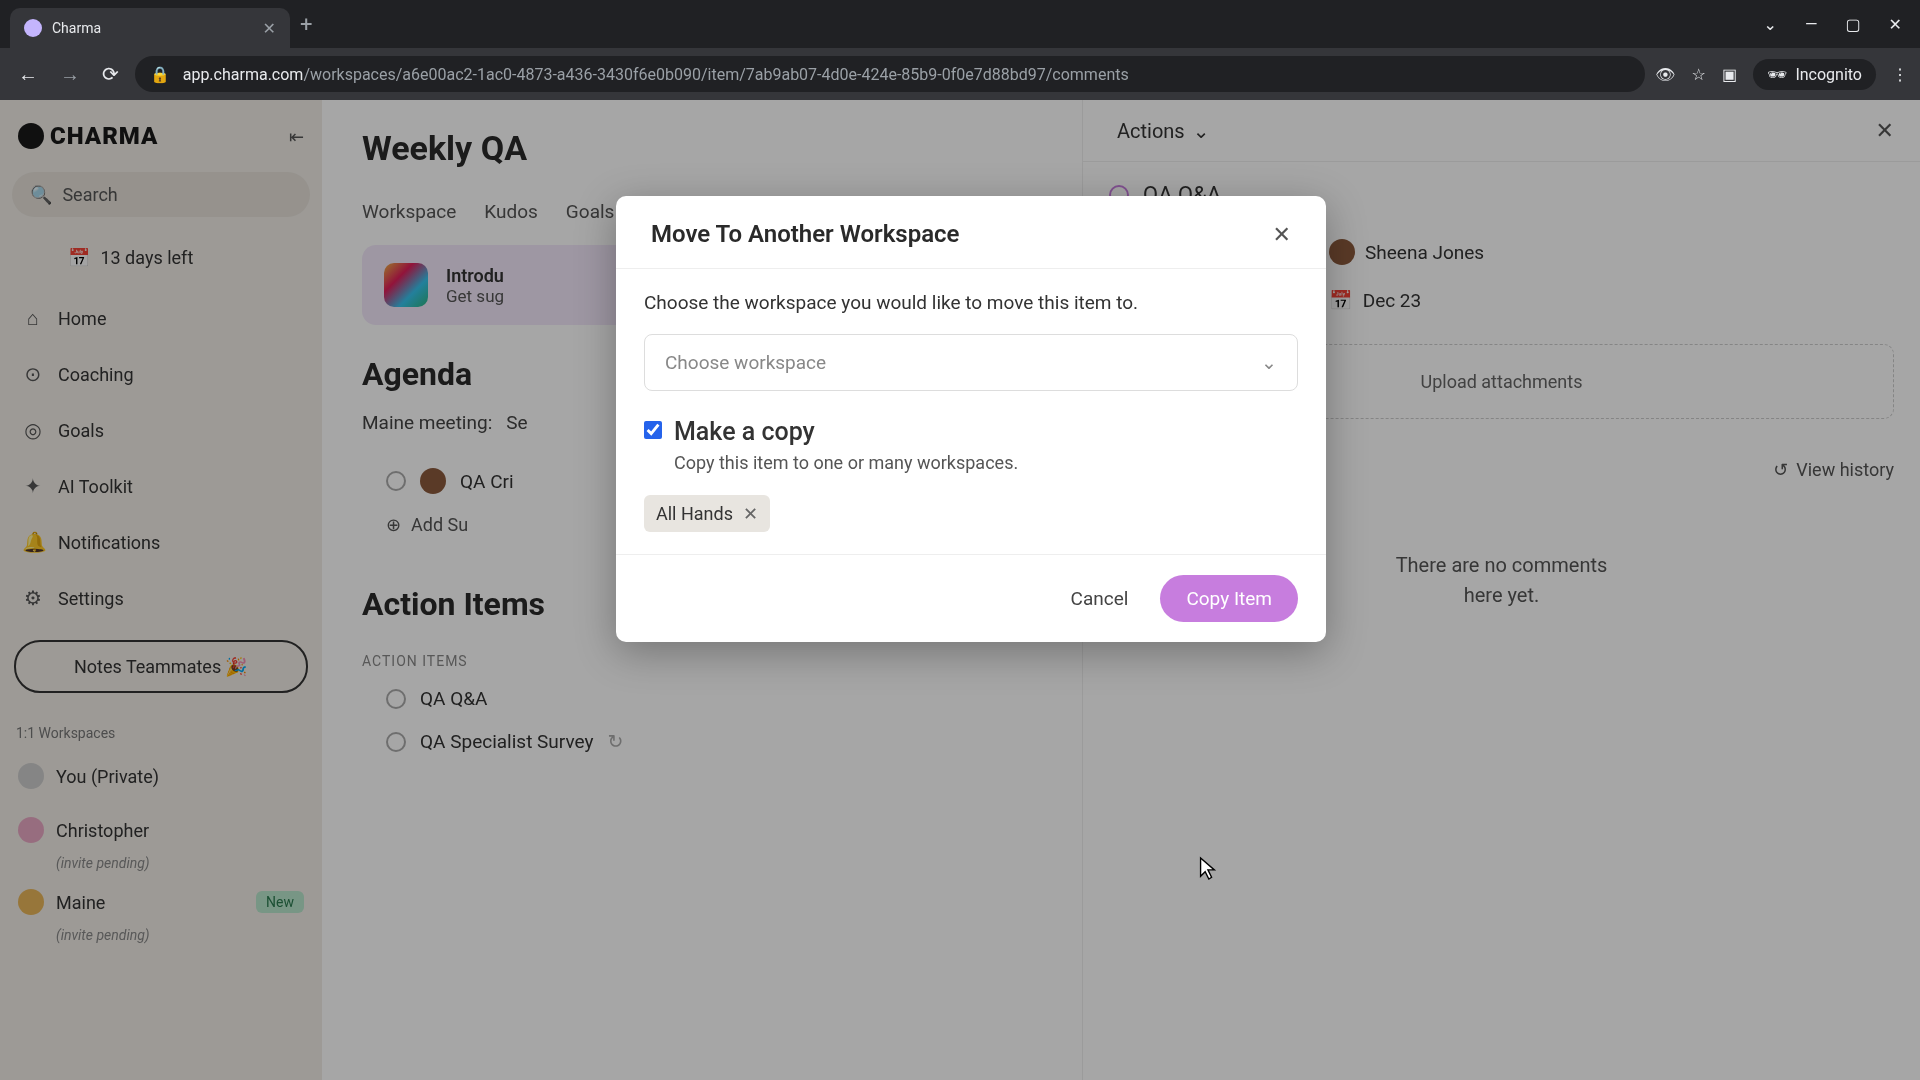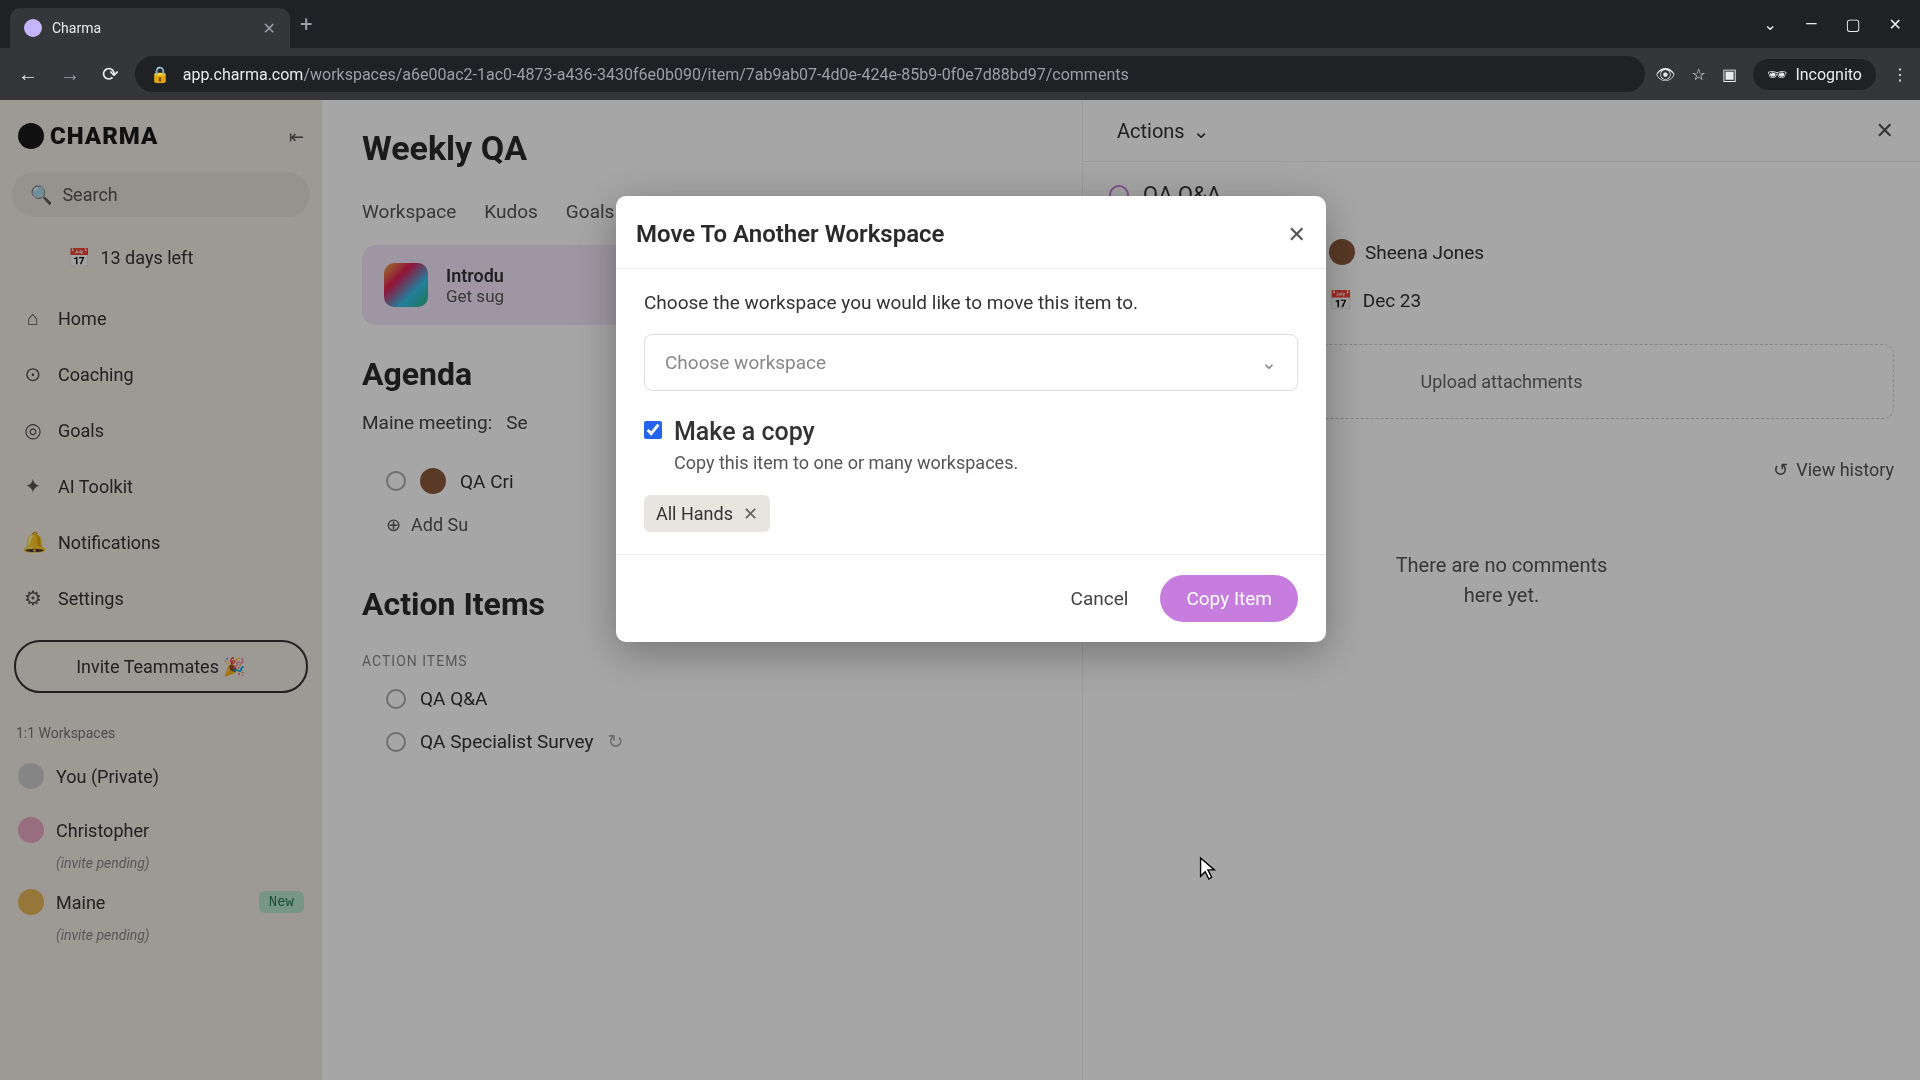--- a/index.html
+++ b/index.html
@@ -33,21 +33,21 @@
 .collapse-ic { color: #555; font-size: 18px; }
 .search-box { background: #e6e1d9; border-radius: 24px; padding: 12px 18px; display: flex; align-items: center; gap: 10px; color: #555; font-size: 18px; margin-bottom: 10px; }
 .trial-row { display: flex; align-items: center; gap: 10px; padding: 12px 20px 18px 56px; color: #333; font-size: 18px; }
 .nav-item { display: flex; align-items: center; gap: 14px; padding: 12px 10px; color: #333; font-size: 18px; border-radius: 8px; cursor: pointer; }
 .nav-icon { width: 22px; font-size: 20px; color: #555; text-align: center; }
 .invite-btn { border: 2px solid #333; border-radius: 26px; padding: 14px 24px; font-size: 18px; color: #333; margin: 10px 2px; text-align: center; cursor: pointer; }
 .ws-label { font-size: 14px; color: #777; padding: 14px 4px 4px; }
 .ws-item { display: flex; align-items: center; gap: 12px; padding: 10px 6px; font-size: 18px; color: #333; }
 .ws-avatar { width: 26px; height: 26px; border-radius: 50%; background: #ccc; }
 .ws-sub { font-size: 14px; color: #888; font-style: italic; padding-left: 44px; margin-top: -6px; }
-.new-badge { background: #b8e6cc; color: #2a7a4f; font-size: 14px; padding: 3px 10px; border-radius: 6px; margin-left: auto; font-family: Liberation Mono, monospace; }
+.new-badge { background: #b8e6cc; color: #2a7a4f; font-size: 14px; padding: 3px 10px; border-radius: 6px; margin-left: auto; }
 
 .main { flex: 1; background: #fff; padding: 28px 40px; overflow: hidden; max-width: 760px; }
 .main-title { font-size: 34px; font-weight: 700; color: #2a2a2a; margin-bottom: 20px; }
 .tabs-row { display: flex; gap: 28px; color: #555; font-size: 19px; padding: 12px 0 22px; }
 .banner { background: #f3e9fb; border-radius: 14px; padding: 18px 22px; display: flex; align-items: center; gap: 18px; margin-bottom: 30px; }
 .banner-icon { width: 44px; height: 44px; border-radius: 10px; background: linear-gradient(135deg,#ecb445,#e01e5a,#36c5f0,#2eb67d); }
 .banner-title { font-weight: 600; font-size: 18px; color: #333; }
 .banner-sub { font-size: 17px; color: #555; }
 .section-h { font-size: 32px; font-weight: 700; color: #2a2a2a; margin: 10px 0; }
 .meeting-row { font-size: 19px; color: #444; padding: 8px 0 24px; display: flex; gap: 14px; }
@@ -66,21 +66,21 @@
 .rp-val { display: flex; align-items: center; gap: 10px; color: #333; justify-content: flex-end; }
 .rp-avatar { width: 26px; height: 26px; border-radius: 50%; background: #8b5a3c; }
 .upload-zone { margin: 20px 26px; border: 1px dashed #ccc; border-radius: 10px; padding: 26px; text-align: center; color: #666; font-size: 18px; }
 .history-link { text-align: right; padding: 20px 26px; color: #555; font-size: 18px; display: flex; justify-content: flex-end; gap: 8px; }
 .no-comments { text-align: center; color: #555; font-size: 20px; padding: 50px 0; line-height: 1.5; }
 .comment-box { margin-top: auto; border-top: 1px solid #eee; padding: 20px 26px; display: flex; align-items: center; gap: 16px; }
 .comment-input { flex: 1; font-size: 19px; color: #888; }
 
 
 .modal { position: absolute; z-index: 100; background: #fff; border-radius: 10px; box-shadow: 0 10px 40px rgba(0,0,0,0.3); width: 710px; left: 616px; top: 196px; }
-.modal-head { display: flex; justify-content: space-between; align-items: center; padding: 24px 20px 20px; border-bottom: 1px solid #eee; }
+.modal-head { display: flex; justify-content: space-between; align-items: center; padding: 24px 35px 20px; border-bottom: 1px solid #eee; }
 .modal-title { font-size: 24px; font-weight: 600; color: #2a2a2a; }
 .modal-close { font-size: 22px; color: #555; cursor: pointer; }
 .modal-body { padding: 22px 28px; }
 .modal-desc { font-size: 19px; color: #333; margin-bottom: 20px; }
 .ws-select { border: 1px solid #ddd; border-radius: 8px; padding: 16px 20px; display: flex; justify-content: space-between; color: #888; font-size: 19px; cursor: pointer; margin-bottom: 26px; }
 .check-row { display: flex; gap: 12px; align-items: flex-start; margin-bottom: 6px; }
 .checkbox { width: 18px; height: 18px; accent-color: #2563eb; margin-top: 4px; }
 .check-label { font-size: 25px; color: #333; font-weight: 500; }
 .check-sub { font-size: 18px; color: #555; padding-left: 30px; margin-bottom: 22px; }
 .copy-label { font-size: 19px; color: #333; margin-bottom: 12px; }
@@ -165,21 +165,21 @@
         <span>AI Toolkit</span>
       </div>
     <div class="nav-item">
         <span class="nav-icon">🔔</span>
         <span>Notifications</span>
       </div>
     <div class="nav-item">
         <span class="nav-icon">⚙</span>
         <span>Settings</span>
       </div>
-    <div class="invite-btn">Invite Teammates 🎉</div>
+    <div class="invite-btn">Notes Teammates 🎉</div>
     <div class="ws-label">1:1 Workspaces</div>
     <div class="ws-item">
         <div class="ws-avatar"></div>
         <span>You (Private)</span>
       </div>
     <div class="ws-item">
         <div class="ws-avatar" style="background:#e9a8c4"></div>
         <span>Christopher</span>
       </div>
     <div class="ws-sub">(invite pending)</div>

